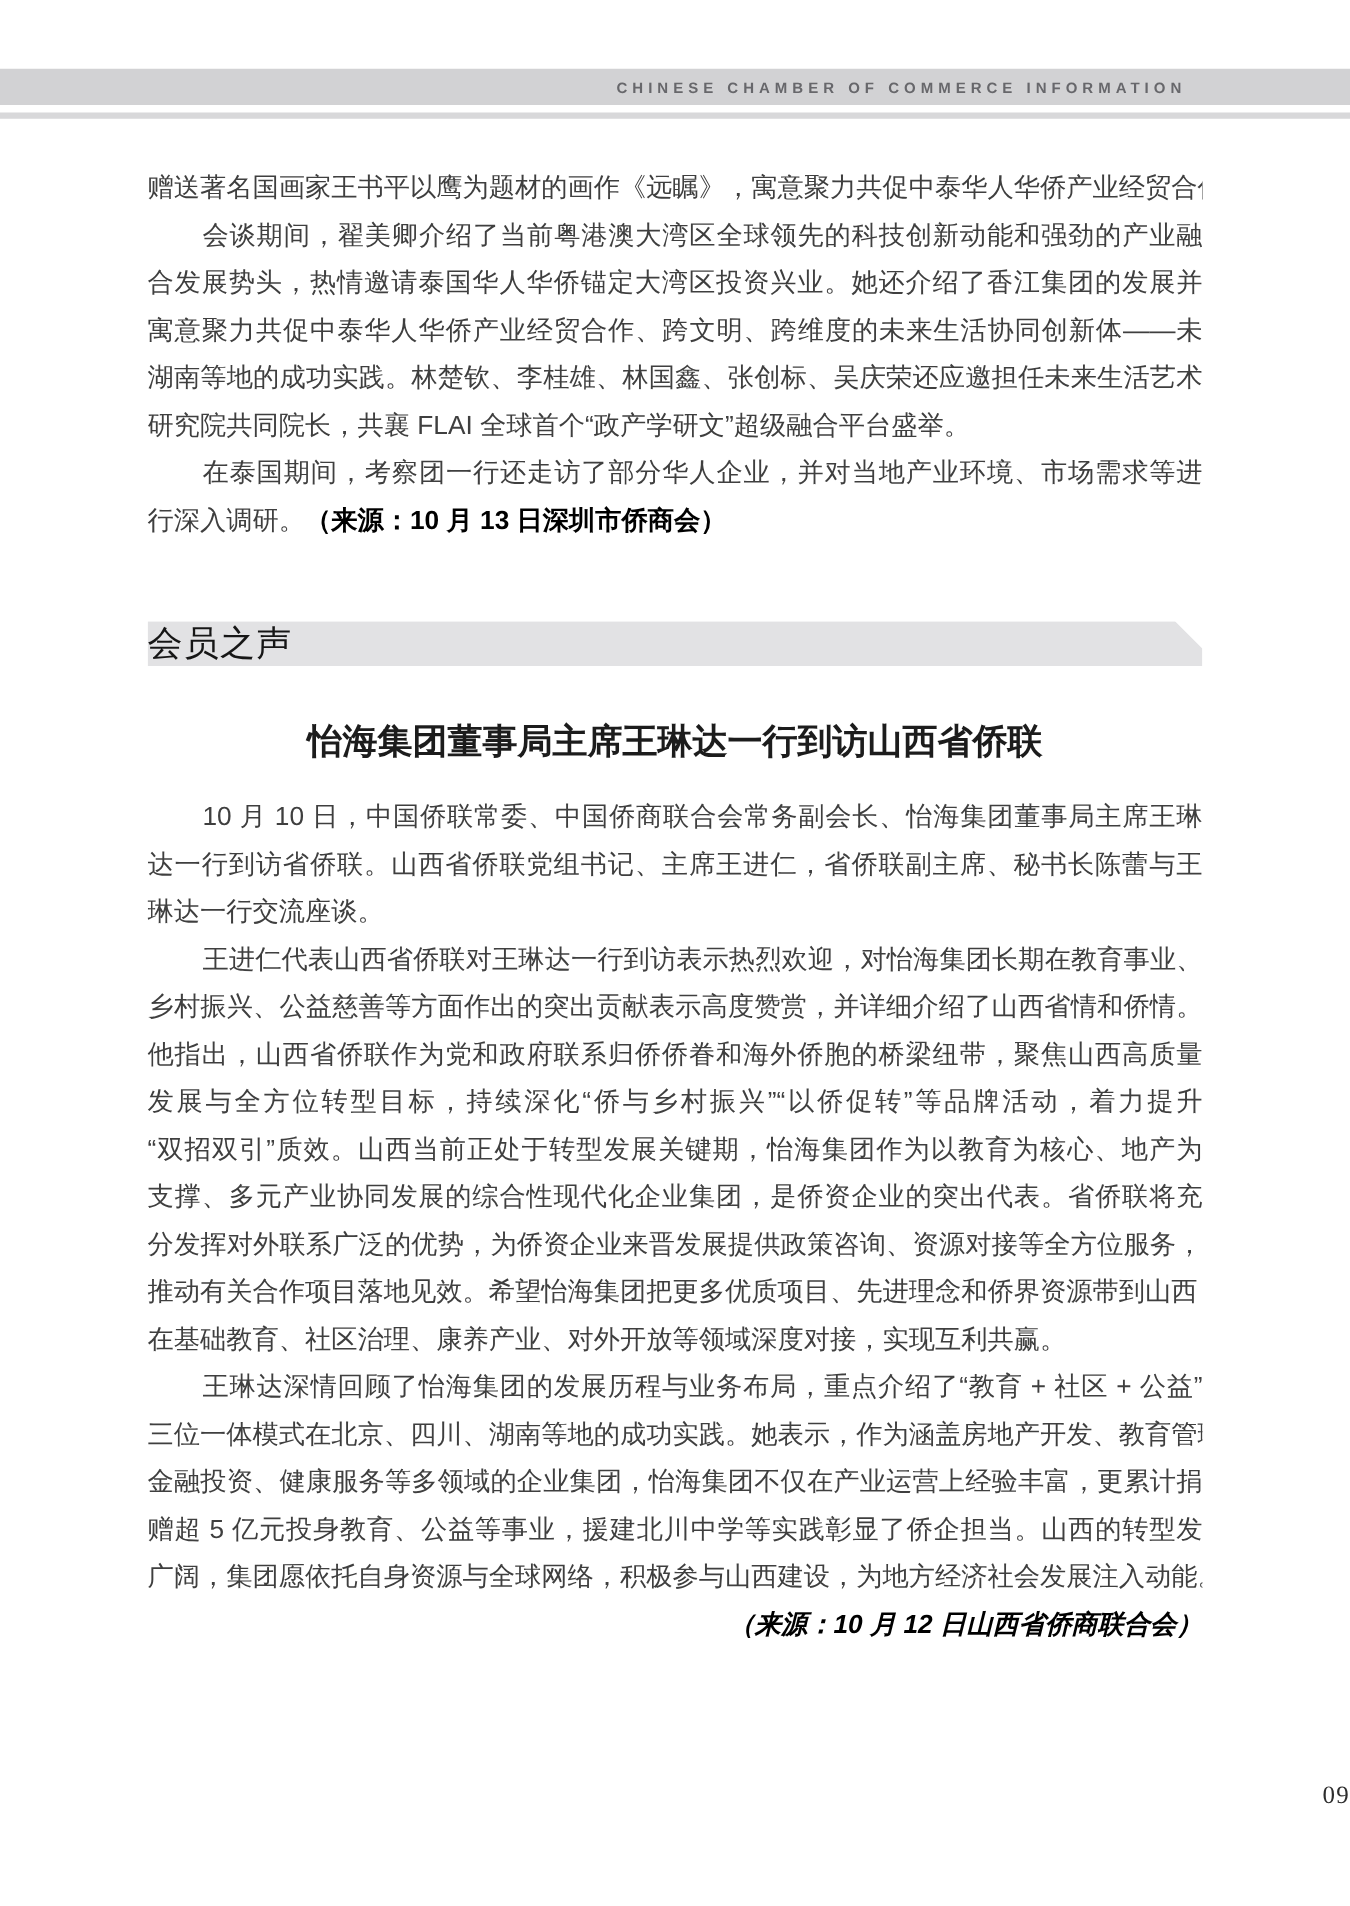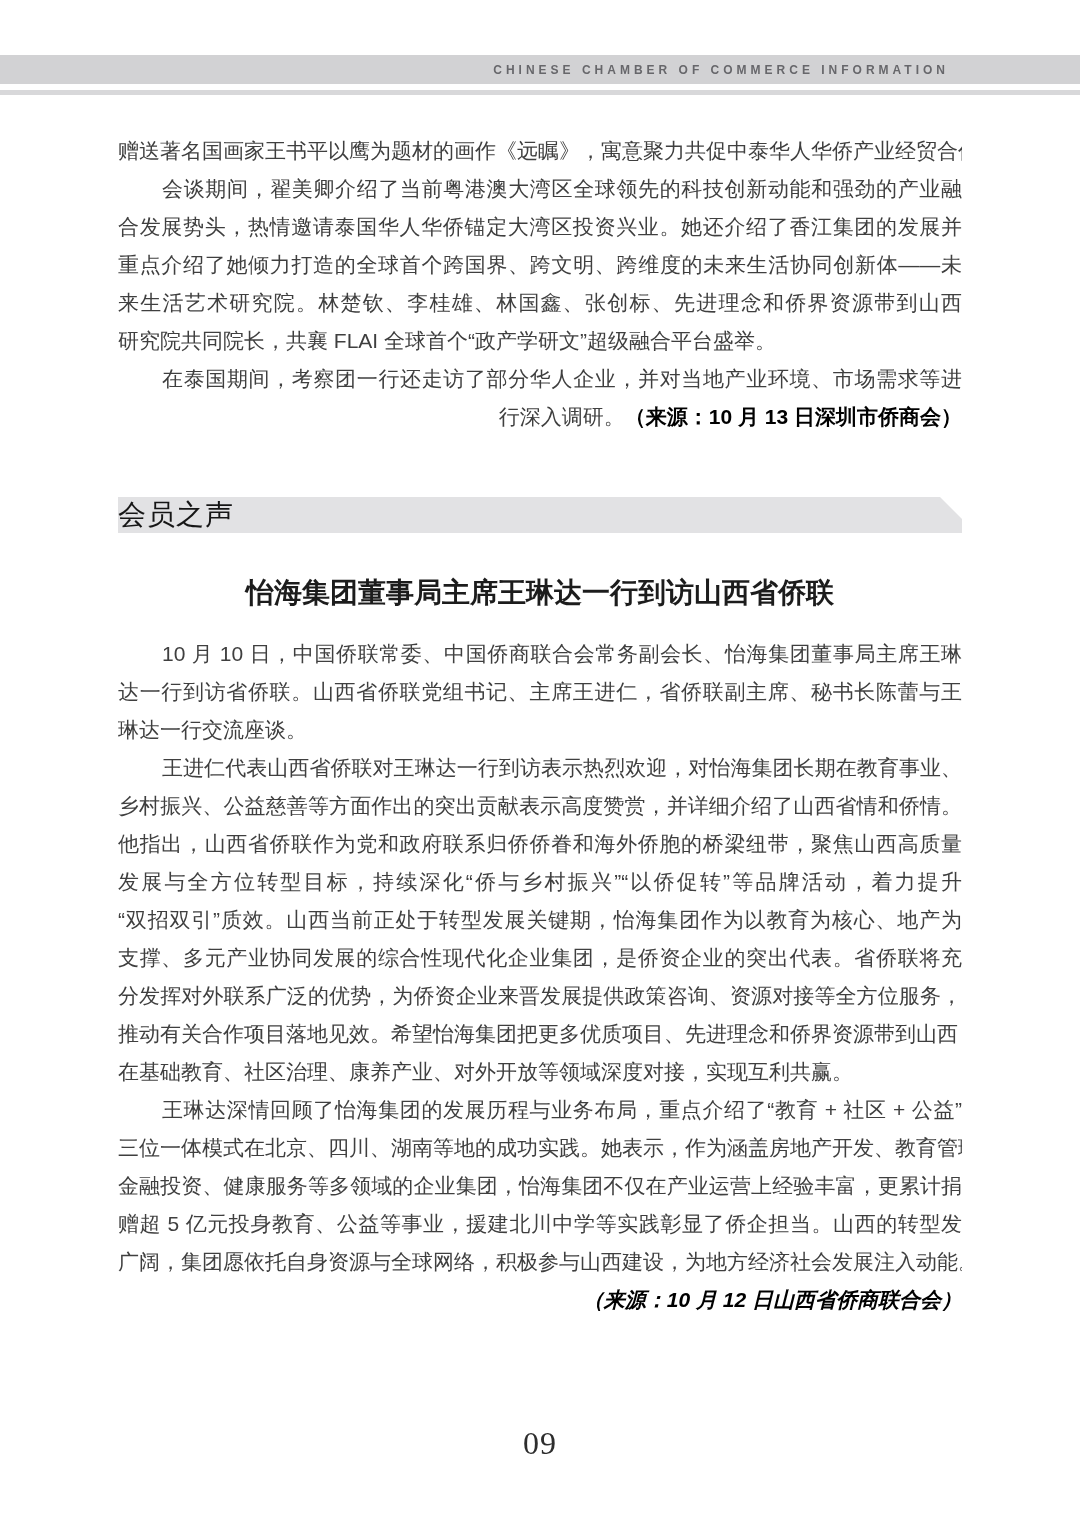--- a/index.html
+++ b/index.html
@@ -26,21 +26,21 @@
 
   .body-lines { margin-top:37px; }
   .line {
     font-size:21px; line-height:38px; height:38px;
     color:#3f3f3f; overflow:hidden; white-space:nowrap;
     text-align:justify; text-align-last:justify;
   }
   .line.indent { text-indent:44px; }
   .line.no-stretch { text-align:left; text-align-last:left; }
   .line.src-row {
-    display:flex; justify-content:flex-end; align-items:baseline;
+    display:flex; justify-content:flex-start; align-items:baseline;
     text-align:left; text-align-last:left;
   }
   .source-text { font-weight:bold; color:#000000; }
   .line.right-only { text-align:right; text-align-last:right;font-style:italic; }
 
   
   .section-banner {
     margin-top:61px; height:36px; background:#e2e2e4;
     clip-path:polygon(0 0, calc(100% - 22px) 0, 100% 22px, 100% 100%, 0 100%);
     display:flex; align-items:center; 
@@ -51,41 +51,41 @@
 
   
   .article-title {
     margin-top:45px; height:30px; line-height:30px;
     text-align:center; font-size:28px; font-weight:bold; color:#1c1c1c;
   }
   .article2-lines { margin-top:27px; }
 
   
   .page-number {
-    margin-top:106px; text-align:center;
+    margin-top:106px; text-align:right;
     font-family:"Liberation Serif","DejaVu Serif",serif;
-    font-size:32px; color:#2d2d2d; letter-spacing:1px;
+    font-size:20px; color:#2d2d2d; letter-spacing:1px;
   }
 </style>
 </head>
 <body>
 
 <div class="hdr-bar">
   <span class="hdr-text">CHINESE CHAMBER OF COMMERCE INFORMATION</span>
 </div>
 <div class="hdr-bar-thin"></div>
 
 <div class="content">
 
   <div class="body-lines">
     <div class="line">赠送著名国画家王书平以鹰为题材的画作《远瞩》，寓意聚力共促中泰华人华侨产业经贸合作。</div>
     <div class="line indent">会谈期间，翟美卿介绍了当前粤港澳大湾区全球领先的科技创新动能和强劲的产业融</div>
     <div class="line">合发展势头，热情邀请泰国华人华侨锚定大湾区投资兴业。她还介绍了香江集团的发展并</div>
-    <div class="line">重点介绍了她倾力打造的全球首个跨国界、跨文明、跨维度的未来生活协同创新体——未</div>
-    <div class="line">来生活艺术研究院。林楚钦、李桂雄、林国鑫、张创标、先进理念和侨界资源带到山西</div>
+    <div class="line">寓意聚力共促中泰华人华侨产业经贸合作、跨文明、跨维度的未来生活协同创新体——未</div>
+    <div class="line">湖南等地的成功实践。林楚钦、李桂雄、林国鑫、张创标、吴庆荣还应邀担任未来生活艺术</div>
     <div class="line no-stretch">研究院共同院长，共襄 FLAI 全球首个“政产学研文”超级融合平台盛举。</div>
     <div class="line indent">在泰国期间，考察团一行还走访了部分华人企业，并对当地产业环境、市场需求等进</div>
     <div class="line src-row">
       <span>行深入调研。</span>
       <span class="source-text">（来源：10 月 13 日深圳市侨商会）</span>
     </div>
   </div>
 
   <div class="section-banner">
     <span class="section-title">会员之声</span>

